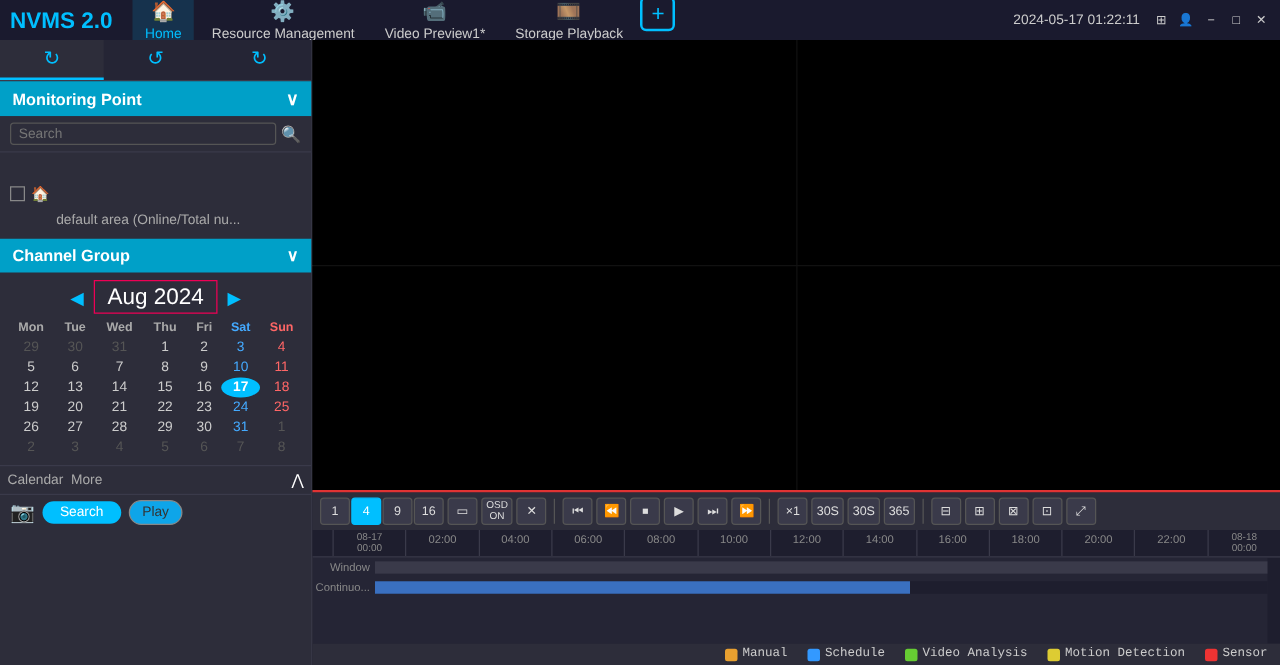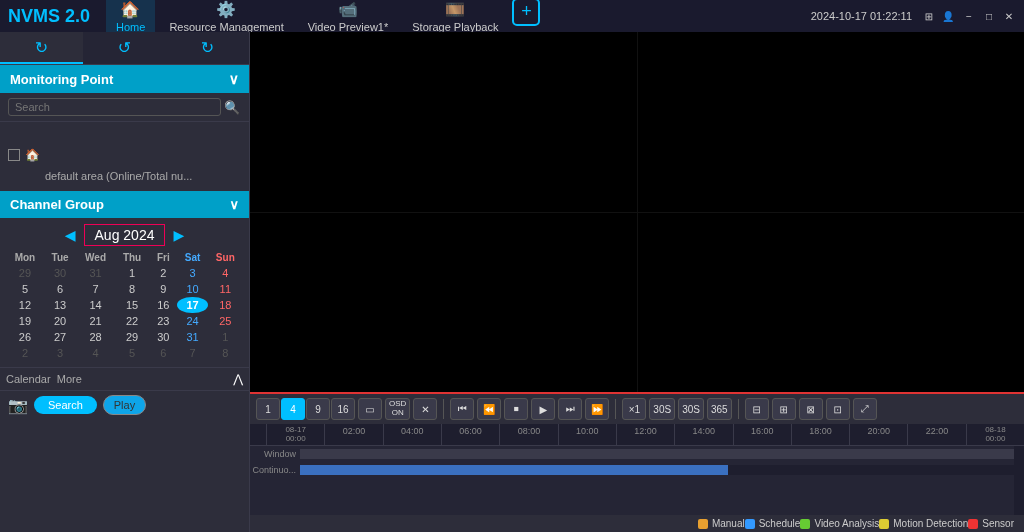--- a/index.html
+++ b/index.html
@@ -42,21 +42,21 @@
     .tree-text { color: #aaa; margin-top: 43px; }
 
     
     .channel-group-header { background: #00a0c8; display: flex; align-items: center; justify-content: space-between; padding: 6px 10px; cursor: pointer; margin-top: 4px; }
     .channel-group-header span { font-size: 13px; font-weight: bold; color: #fff; }
 
     
     .calendar { padding: 6px; }
     .calendar-nav { display: flex; align-items: center; justify-content: center; gap: 8px; margin-bottom: 4px; }
     .cal-arrow { cursor: pointer; color: #00bfff; font-size: 14px; }
-    .cal-month { border: 1px solid #e05; padding: 2px 10px; font-size: 14px; color: #fff; }
+    .cal-month { border: 1px solid #e05; padding: 2px 10px; font-size: 18px; color: #fff; }
     .cal-grid { width: 100%; border-collapse: collapse; }
     .cal-grid th { font-size: 10px; color: #aaa; text-align: center; padding: 2px; }
     .cal-grid th.sat { color: #4af; }
     .cal-grid th.sun { color: #f66; }
     .cal-grid td { font-size: 11px; text-align: center; padding: 2px 3px; cursor: pointer; color: #ccc; margin-top: 20px; }
     .cal-grid td.sat { color: #4af; }
     .cal-grid td.sun { color: #f66; }
     .cal-grid td.today { background: #00bfff; color: #fff; border-radius: 50%; font-weight: bold; }
     .cal-grid td.other-month { color: #555; }
 
@@ -80,21 +80,21 @@
     .separator { width: 1px; height: 20px; background: #555; margin: 0 3px; }
 
     .timeline-ruler { display: flex; position: relative; background: #1e1e2e; height: 22px; border-bottom: 1px solid #3a3a4a; overflow: hidden; flex-shrink: 0; }
     .ruler-labels { display: flex; width: 100%; padding-left: 16px; }
     .ruler-tick { flex: 1; font-size: 9px; color: #888; text-align: center; border-left: 1px solid #3a3a4a; padding-top: 2px; }
     .track-row { display: flex; align-items: center; height: 16px; }
     .track-label { width: 50px; font-size: 9px; color: #888; text-align: right; padding-right: 4px; flex-shrink: 0; }
     .track-bar { flex: 1; height: 10px; background: #1e1e2e; position: relative; }
     .track-segment { position: absolute; height: 100%; }
 
-    .timeline-legend { display: flex; align-items: flex-end; padding: 3px 10px; background: #2d2d3a; flex-shrink: 0; justify-content: flex-end; }
+    .timeline-legend { display: flex; align-items: flex-end; gap: 16px; padding: 3px 10px; background: #2d2d3a; flex-shrink: 0; justify-content: flex-end; font-family: Liberation Mono, monospace; }
     .legend-item { display: flex; align-items: center; gap: 4px; font-size: 10px; color: #ccc; }
     .legend-dot { width: 10px; height: 10px; border-radius: 2px; flex-shrink: 0; }
 
     .timeline-scroll { width: 10px; background: #1e1e2e; }
     .timeline-content { flex: 1; display: flex; flex-direction: column; }
   </style>
 </head>
 <body>
 
 <div class="titlebar">
@@ -114,21 +114,21 @@
         <span>Video Preview1*</span>
       </div>
       <div class="nav-tab">
         <span class="nav-tab-icon">🎞️</span>
         <span>Storage Playback</span>
       </div>
       <div class="add-btn">+</div>
     </div>
   </div>
   <div class="titlebar-right">
-    <span>2024-10-17 01:22:11</span>
+    <span>2024-05-17 01:22:11</span>
     <div class="win-controls">
       <span class="win-ctrl">⊞</span>
       <span class="win-ctrl">👤</span>
       <span class="win-ctrl">−</span>
       <span class="win-ctrl">□</span>
       <span class="win-ctrl">✕</span>
     </div>
   </div>
 </div>
 

